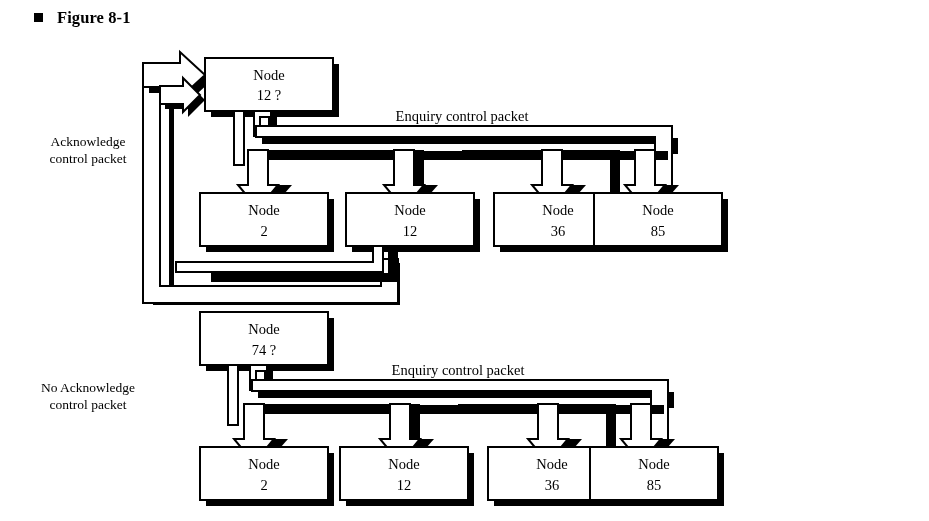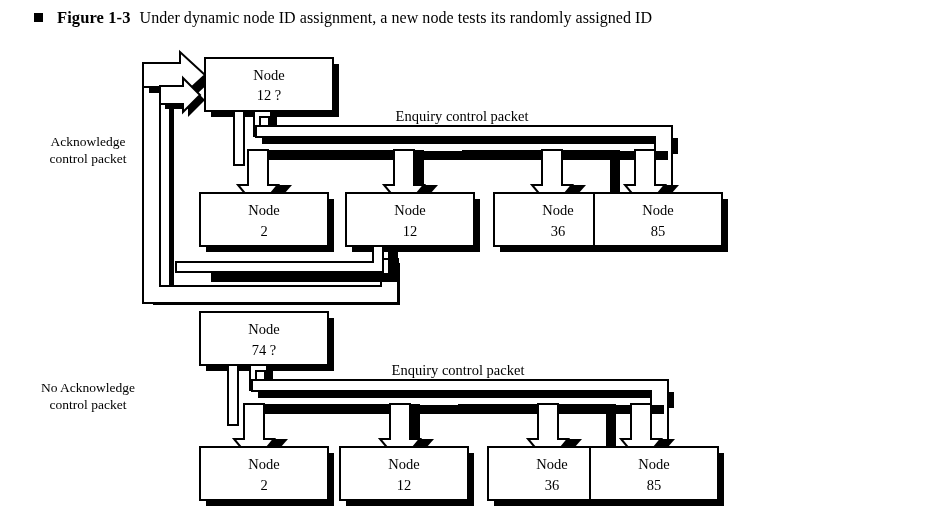--- a/index.html
+++ b/index.html
@@ -93,22 +93,21 @@
     fill: #000000;
   }
 </style>
 </head>
 <body>
 
 <div id="page">
 
   <div class="caption">
     <span class="caption-bullet"></span>
-    <span class="caption-label">Figure 1-3</span>
-    <span class="caption-text">Under dynamic node ID assignment, a new node tests its randomly assigned ID</span>
+    <span class="caption-label">Figure 8-1</span>
   </div>
 
   <svg id="diagram" viewBox="0 0 929 521">
 
     <g>
 
       <path class="flowshadow" d="
         M 163 70
         L 163 292
         L 385 292

